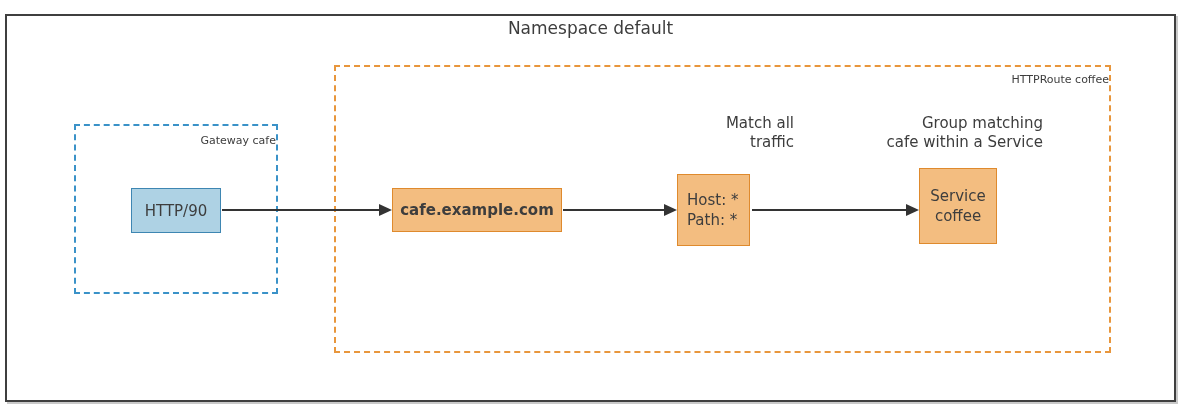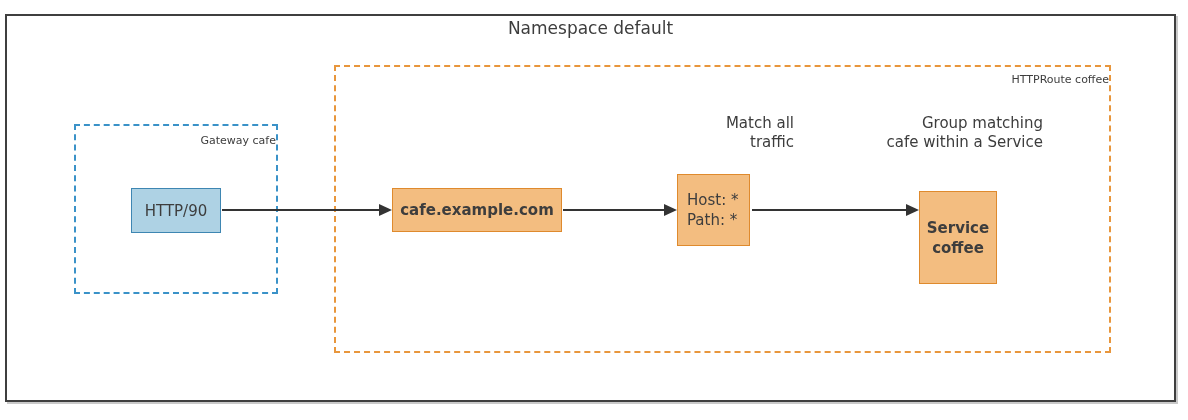--- a/index.html
+++ b/index.html
@@ -94,25 +94,24 @@
   }
   .node-match {
     left: 677px; top: 174px;
     width: 73px; height: 72px;
     background: var(--route-node-fill);
     border: 1.5px solid var(--route-node-border);
     align-items: flex-start;
     padding-left: 9px;
   }
   .node-service {
-    left: 919px; top: 191px;
-    width: 78px; height: 93px;
+    left: 919px; top: 168px;
+    width: 78px; height: 76px;
     background: var(--route-node-fill);
     border: 1.5px solid var(--route-node-border);
-    font-weight: bold;
   }
   
   .caption {
     position: absolute;
     top: 114px;
     text-align: center;
     font-size: 15px;
     line-height: 19px;
     color: var(--text);
   }

